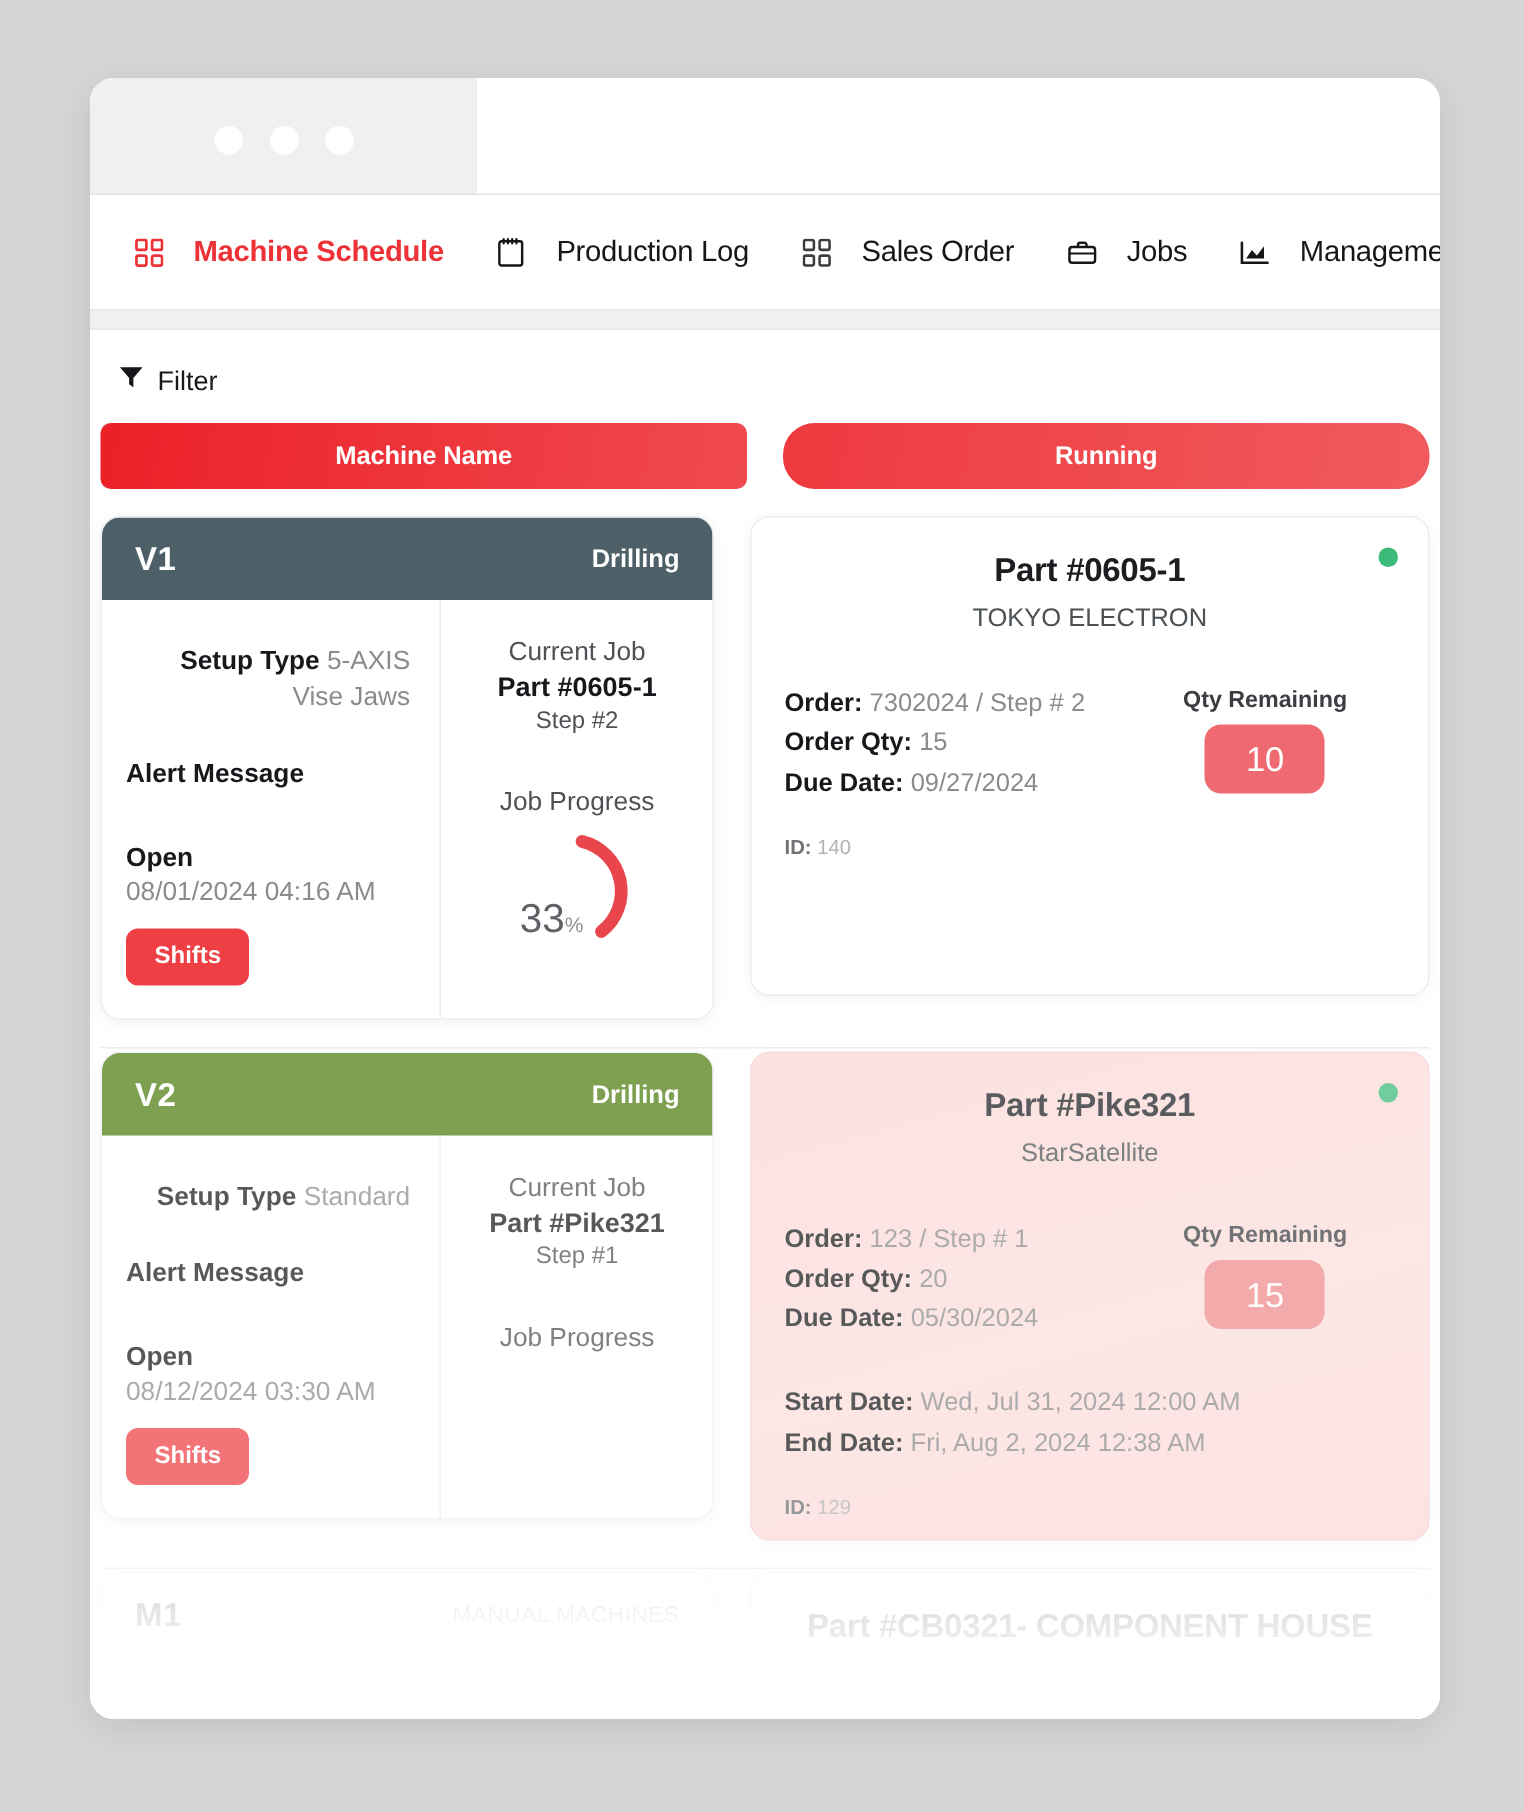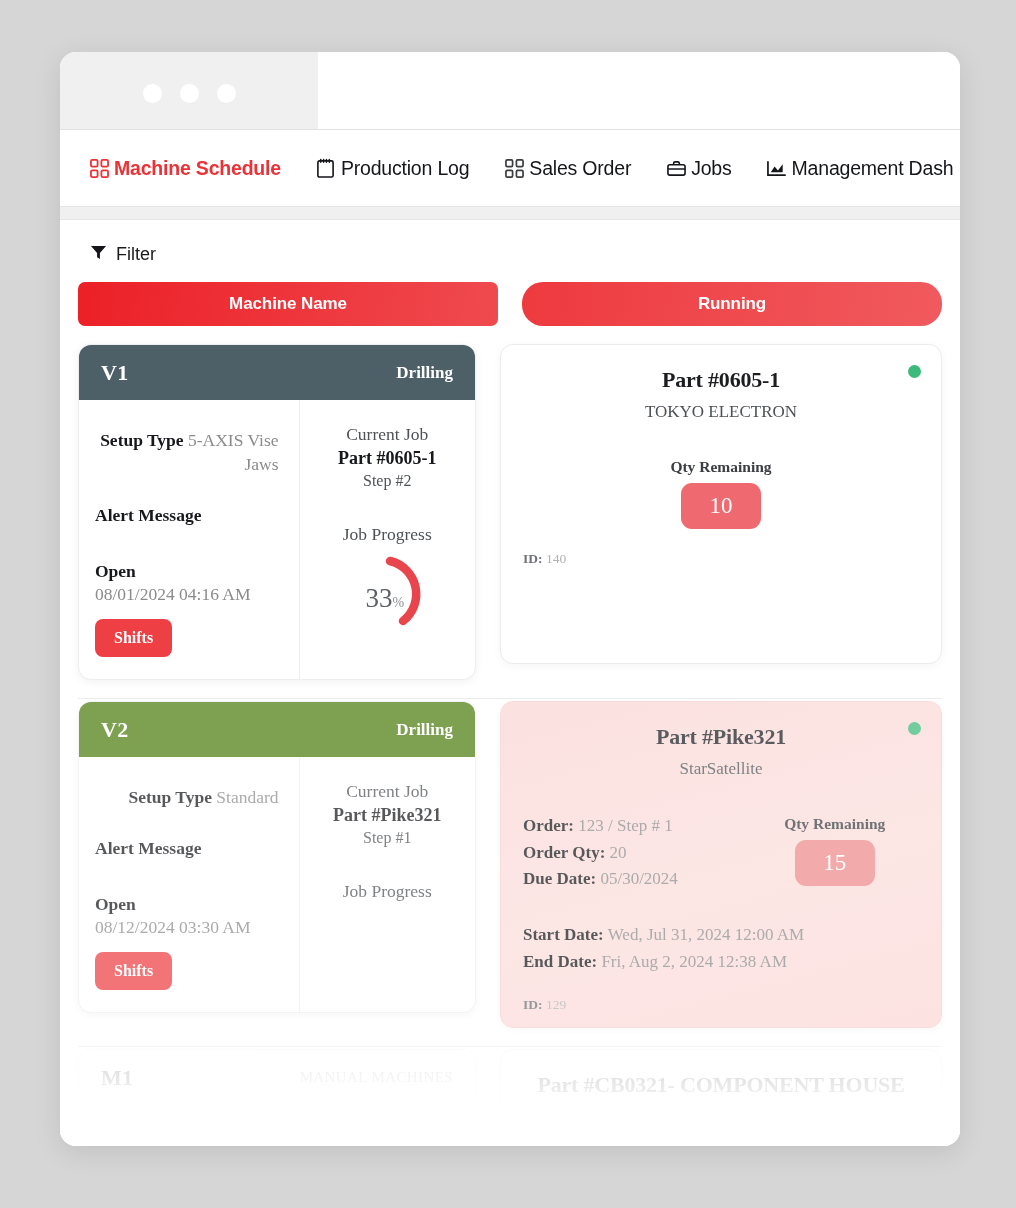--- a/index.html
+++ b/index.html
@@ -65,21 +65,21 @@
     display: flex;
     align-items: center;
     padding-left: 28px;
     gap: 34px;
     white-space: nowrap;
     overflow: hidden;
   }
   .nav-item {
     display: flex;
     align-items: center;
-    gap: 4px;
+    gap: 19px;
     font-size: 19.5px;
     color: #15161a;
     letter-spacing: -0.2px;
     cursor: pointer;
     flex: 0 0 auto;
   }
   .nav-item.active { color: #ec3237; font-weight: bold; }
   .nav-icon { display: flex; align-items: center; justify-content: center; width: 22px; height: 22px; }
 
   #nav-bottom-band {
@@ -87,21 +87,21 @@
     background: #f0f0f0;
     border-top: 1px solid #e6e6e6;
     border-bottom: 1px solid #e6e6e6;
   }
 
   
   #content {
     position: relative;
     height: 926px;
     background: #ffffff;
-    padding: 0 18px;
+    padding: 0 7px;
   }
 
   #filter-row {
     display: flex;
     align-items: center;
     gap: 9px;
     padding: 16px 0 0 12px;
     height: 52px;
   }
   #filter-label { font-size: 18px; color: #1a1a1a; }
@@ -124,21 +124,21 @@
     justify-content: center;
     letter-spacing: -0.1px;
     cursor: pointer;
   }
   #col-header-right {
     background: linear-gradient(100deg, #ee3a3f 0%, #f05a5e 100%);
     border-radius: 21px;
   }
 
   
-  #rows-area { position: relative; padding-top: 18px; font-family: Liberation Serif, serif; }
+  #rows-area { position: relative; padding-top: 18px; }
 
   .machine-row {
     display: flex;
     gap: 24px;
     align-items: flex-start;
     margin-bottom: 2px;
     padding-bottom: 18px;
     border-bottom: 1px solid #ececec;
   }
   .machine-row.last { border-bottom: none; }
@@ -197,23 +197,23 @@
   }
   .current-job-label { font-size: 17.5px; color: #4e5256; }
   .current-job-part { font-size: 18px; font-weight: bold; color: #17181c; margin-top: 3px; }
   .current-job-step { font-size: 16px; color: #4e5256; margin-top: 3px; }
   .job-progress-label { font-size: 17.5px; color: #4e5256; margin-top: 34px; }
 
   .gauge { position: relative; width: 110px; height: 92px; margin: 4px auto 0; }
   .gauge svg { position: absolute; left: 0; top: 0; }
   .gauge-text {
     position: absolute;
-    left: 4px; top: 34px;
+    left: 4px; top: 48px;
     width: 68px;
-    text-align: right;
+    text-align: center;
     font-size: 27px;
     color: #5e6165;
   }
   .gauge-pct { font-size: 14px; color: #8d9094; }
 
   
   .job-card {
     flex: 1;
     position: relative;
     background: #ffffff;
@@ -401,20 +401,34 @@
               </div>
             </div>
           </div>
         </div>
 
         <div class="job-card">
           <div class="status-dot"></div>
           <div class="job-part">Part #0605-1</div>
           <div class="job-customer">TOKYO ELECTRON</div>
           <div class="job-mid">
+            <div class="job-fields">
+              <div class="job-field">
+                <b>Order:</b>
+                <span>7302024 / Step # 2</span>
+              </div>
+              <div class="job-field">
+                <b>Order Qty:</b>
+                <span>15</span>
+              </div>
+              <div class="job-field">
+                <b>Due Date:</b>
+                <span>09/27/2024</span>
+              </div>
+            </div>
             <div class="job-qty">
               <div class="qty-label">Qty Remaining</div>
               <div class="qty-badge">10</div>
             </div>
           </div>
           <div class="job-id">
             <b>ID:</b>
             <span>140</span>
           </div>
         </div>

